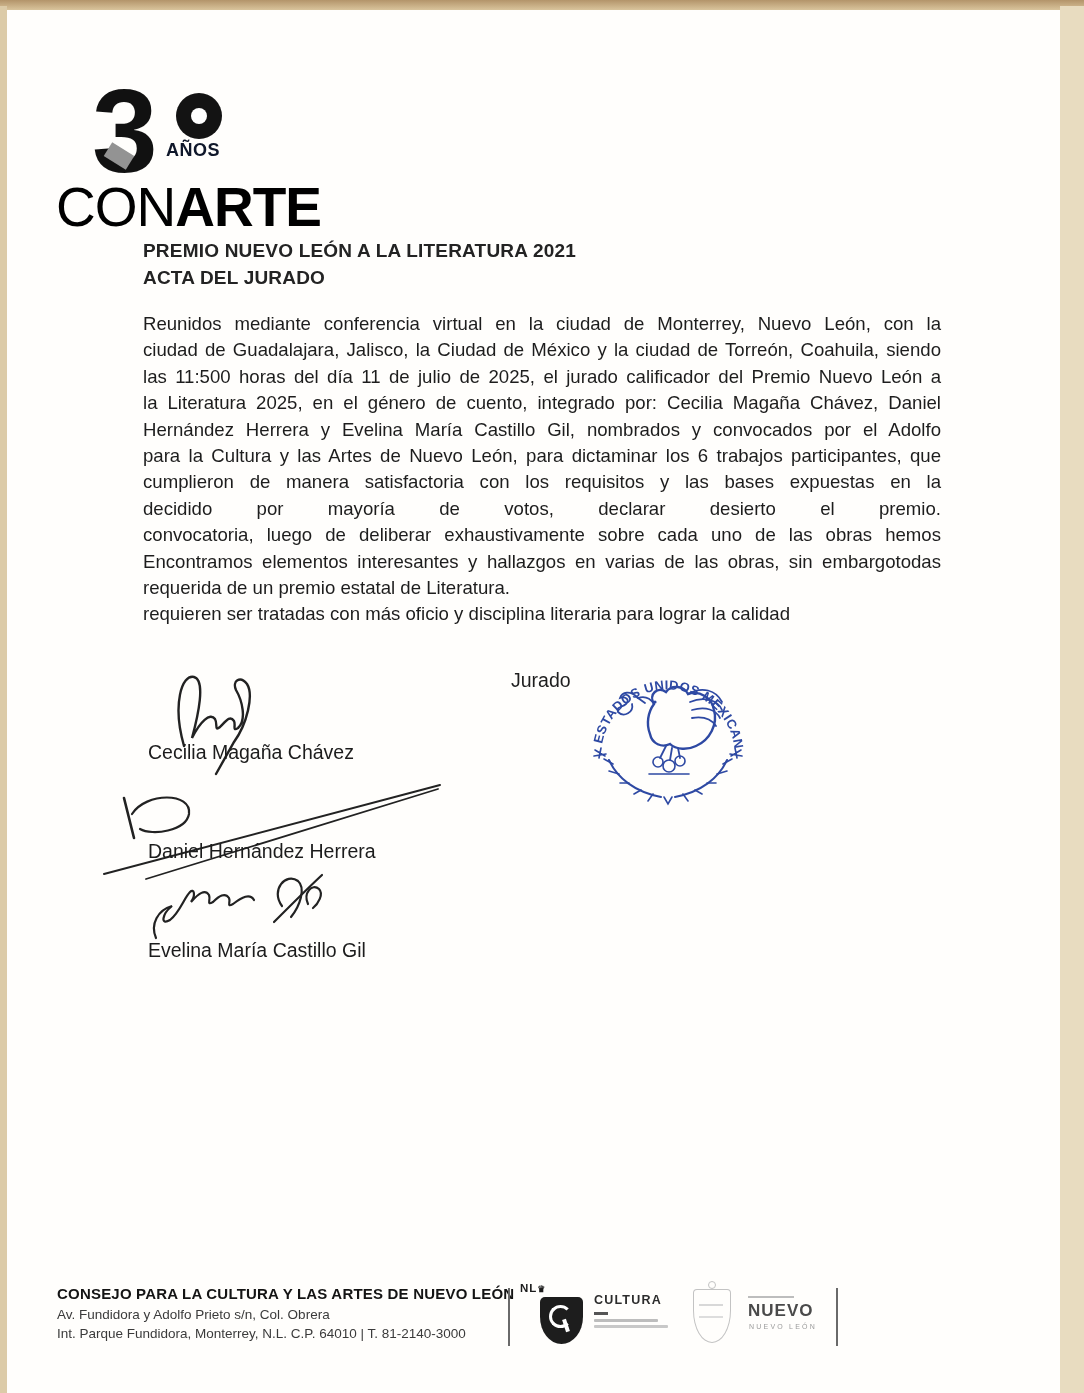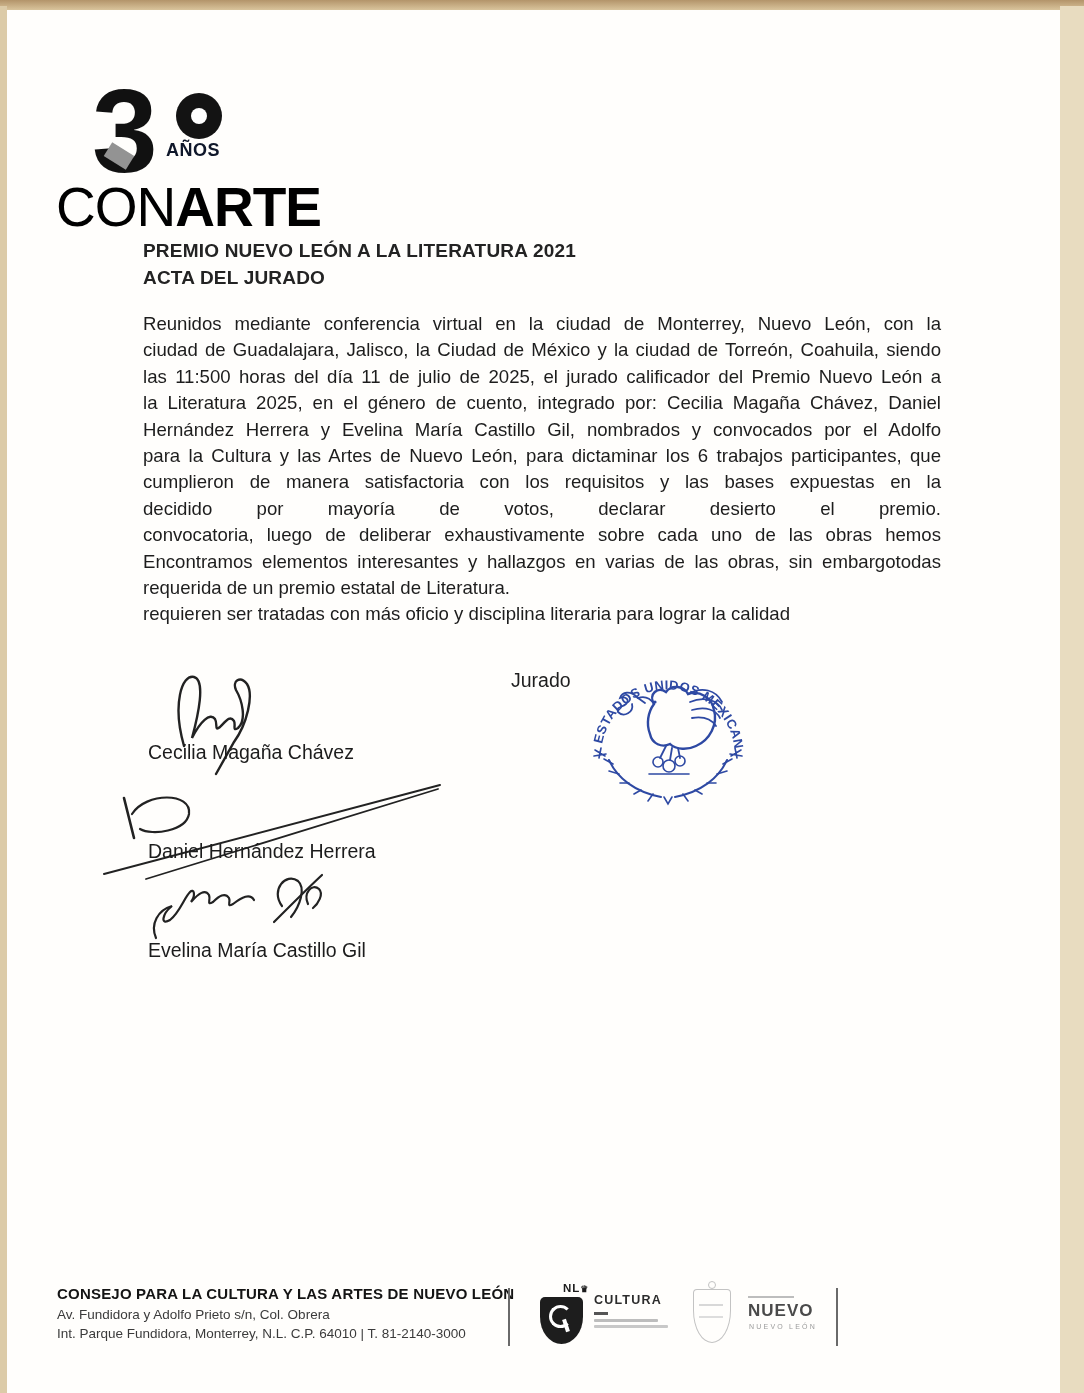--- a/index.html
+++ b/index.html
@@ -45,21 +45,21 @@
   .seal-text .s4{font-size:10.5px;margin-top:1px;}
   .seal-text .s5{font-size:15px;letter-spacing:1.5px;margin-top:2px;}
 
   
   .f-org{position:absolute;left:57px;top:1285px;font-size:15px;font-weight:700;color:#141414;letter-spacing:.2px;}
   .f-addr1{position:absolute;left:57px;top:1307px;font-size:13.5px;color:#3b3b3b;}
   .f-addr2{position:absolute;left:57px;top:1326px;font-size:13.5px;color:#3b3b3b;}
   .f-div{position:absolute;width:2px;height:58px;background:#6a6a6a;top:1288px;}
   .f-div1{left:508px;}
   .f-div2{left:836px;}
-  .nl-top{position:absolute;left:563px;top:1282px;font-size:11.5px;font-weight:700;color:#1c1c1c;letter-spacing:1px;}
+  .nl-top{position:absolute;left:520px;top:1282px;font-size:11.5px;font-weight:700;color:#1c1c1c;letter-spacing:1px;}
   .nl-crown{font-size:9px;}
   .nl-shield{position:absolute;left:540px;top:1297px;width:43px;height:47px;background:#1d1d1d;border-radius:5px 5px 50% 50% / 5px 5px 58% 58%;}
   .nl-shield .ring{position:absolute;left:9px;top:8px;width:17px;height:17px;border:3.5px solid #fff;border-radius:50%;border-right-color:transparent;}
   .nl-shield .tick{position:absolute;left:24px;top:22px;width:4px;height:13px;background:#fff;transform:rotate(-18deg);}
   .cultura{position:absolute;left:594px;top:1293px;font-size:12.5px;font-weight:700;color:#2c2c2c;letter-spacing:1.2px;}
   .cultura-dash{position:absolute;left:594px;top:1312px;width:14px;height:2.5px;background:#555;}
   .blur-bar{position:absolute;height:3px;background:#bdbdbd;border-radius:1px;}
   .crest{position:absolute;left:693px;top:1289px;width:36px;height:52px;border:1.5px solid #c3c3c3;border-radius:4px 4px 50% 50% / 4px 4px 60% 60%;}
   .crest .orn{position:absolute;left:14px;top:-9px;width:6px;height:6px;border:1.2px solid #c3c3c3;border-radius:50%;}
   .crest .b1{position:absolute;left:5px;top:14px;width:24px;height:2px;background:#d8d8d8;}

